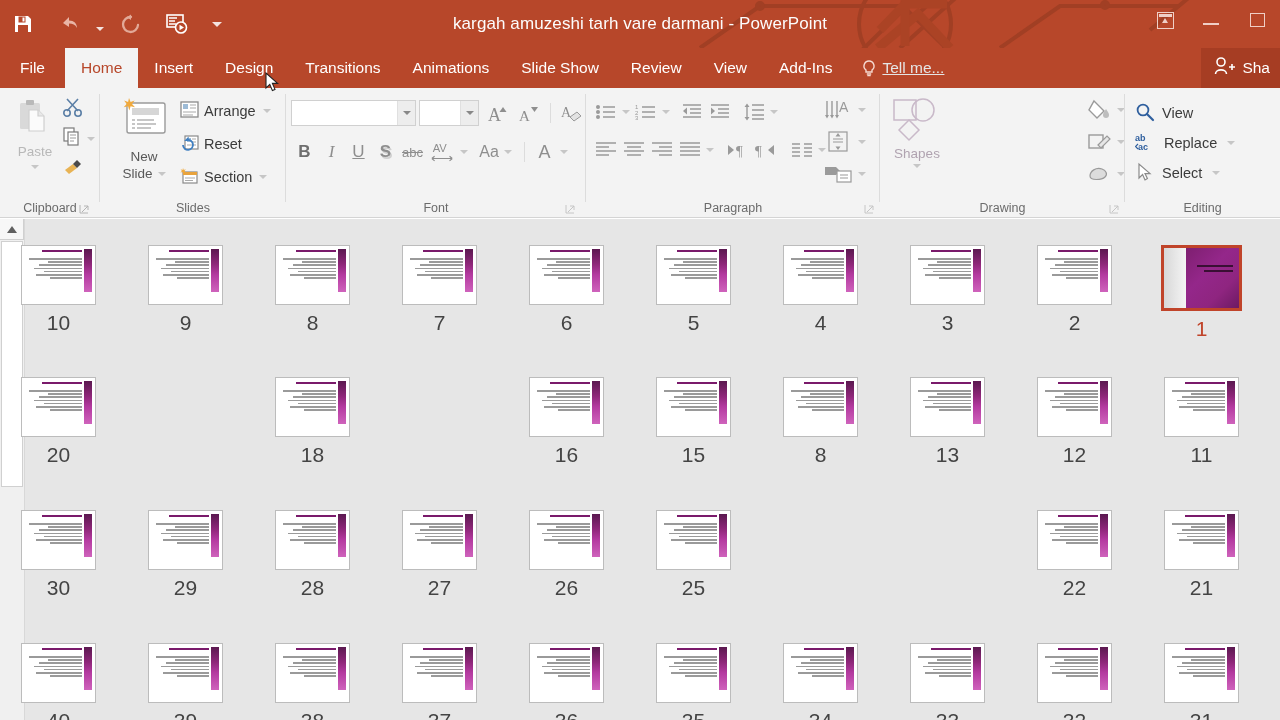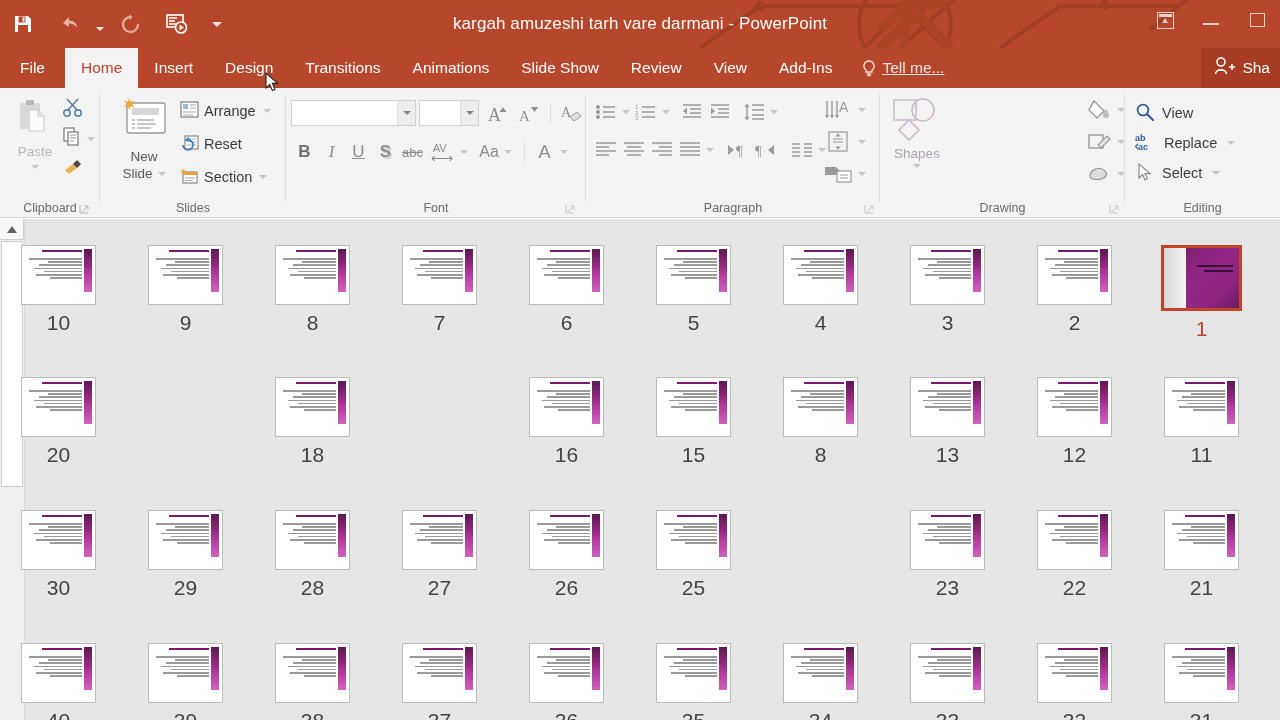--- a/index.html
+++ b/index.html
@@ -1127,38 +1127,20 @@
               <div class="t-line" style="width:62%;margin-left:38%"></div>
               <div class="t-line" style="width:78%;margin-left:22%"></div>
               <div class="t-line" style="width:88%;margin-left:12%"></div>
               <div class="t-line" style="width:70%;margin-left:30%"></div>
               <div class="t-line" style="width:84%;margin-left:16%"></div>
               <div class="t-line" style="width:58%;margin-left:42%"></div>
             </div>
           </div>
           <div class="slide-num">25</div>
         </div>
-        <div class="slide-cell" style="left: 866px; top: 291px;">
-          <div class="thumb">
-            <div class="t-bar"></div>
-            <div class="t-title">
-              <div class="t-title-line" style="width:72%;margin-left:28%"></div>
-            </div>
-            <div class="t-body">
-              <div class="t-line" style="width:96%;margin-left:4%"></div>
-              <div class="t-line" style="width:62%;margin-left:38%"></div>
-              <div class="t-line" style="width:78%;margin-left:22%"></div>
-              <div class="t-line" style="width:88%;margin-left:12%"></div>
-              <div class="t-line" style="width:70%;margin-left:30%"></div>
-              <div class="t-line" style="width:84%;margin-left:16%"></div>
-              <div class="t-line" style="width:58%;margin-left:42%"></div>
-            </div>
-          </div>
-          <div class="slide-num">23</div>
-        </div>
         <div class="slide-cell" style="left: 993px; top: 291px;">
           <div class="thumb">
             <div class="t-bar"></div>
             <div class="t-title">
               <div class="t-title-line" style="width:72%;margin-left:28%"></div>
             </div>
             <div class="t-body">
               <div class="t-line" style="width:96%;margin-left:4%"></div>
               <div class="t-line" style="width:62%;margin-left:38%"></div>
               <div class="t-line" style="width:78%;margin-left:22%"></div>

